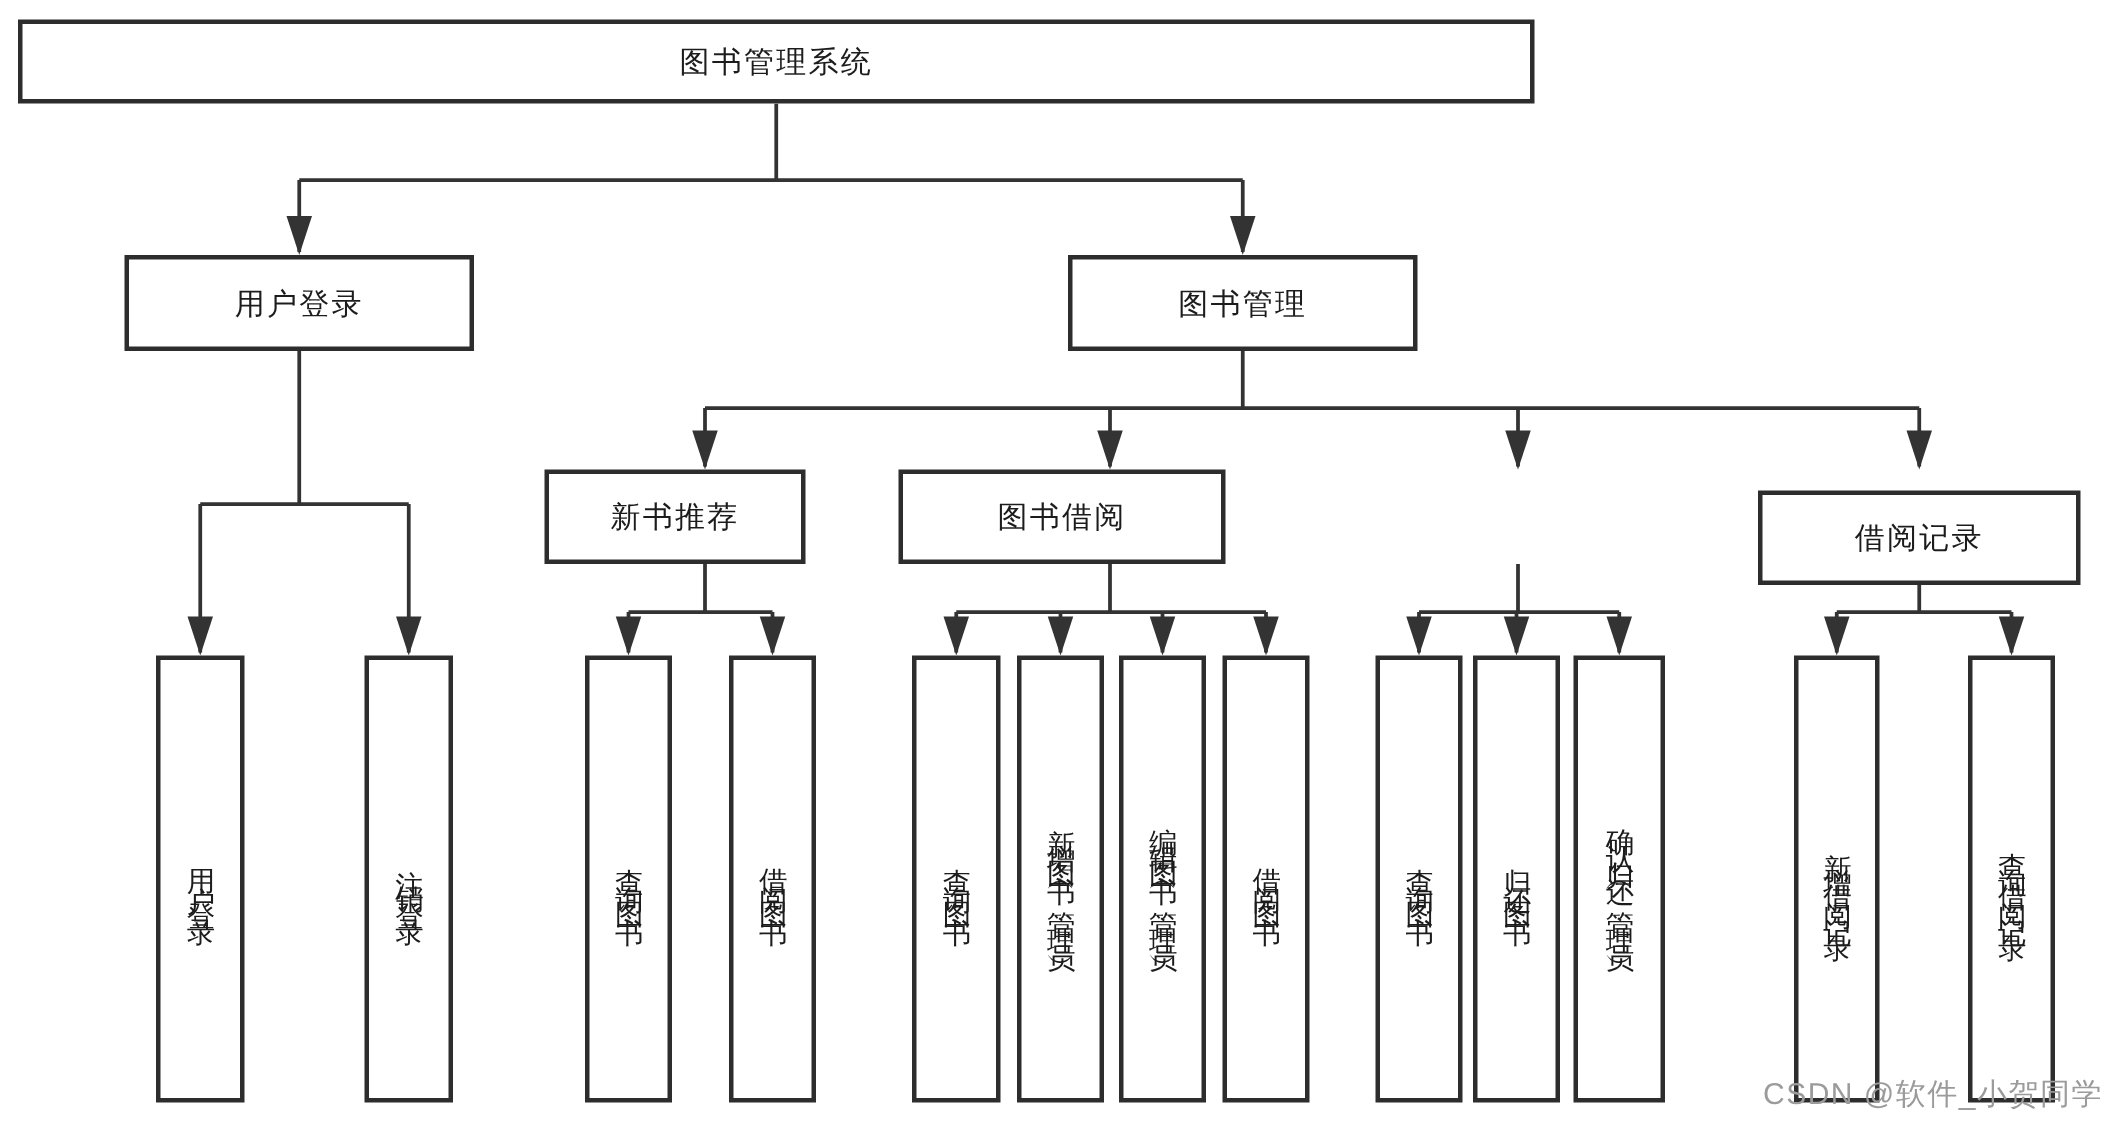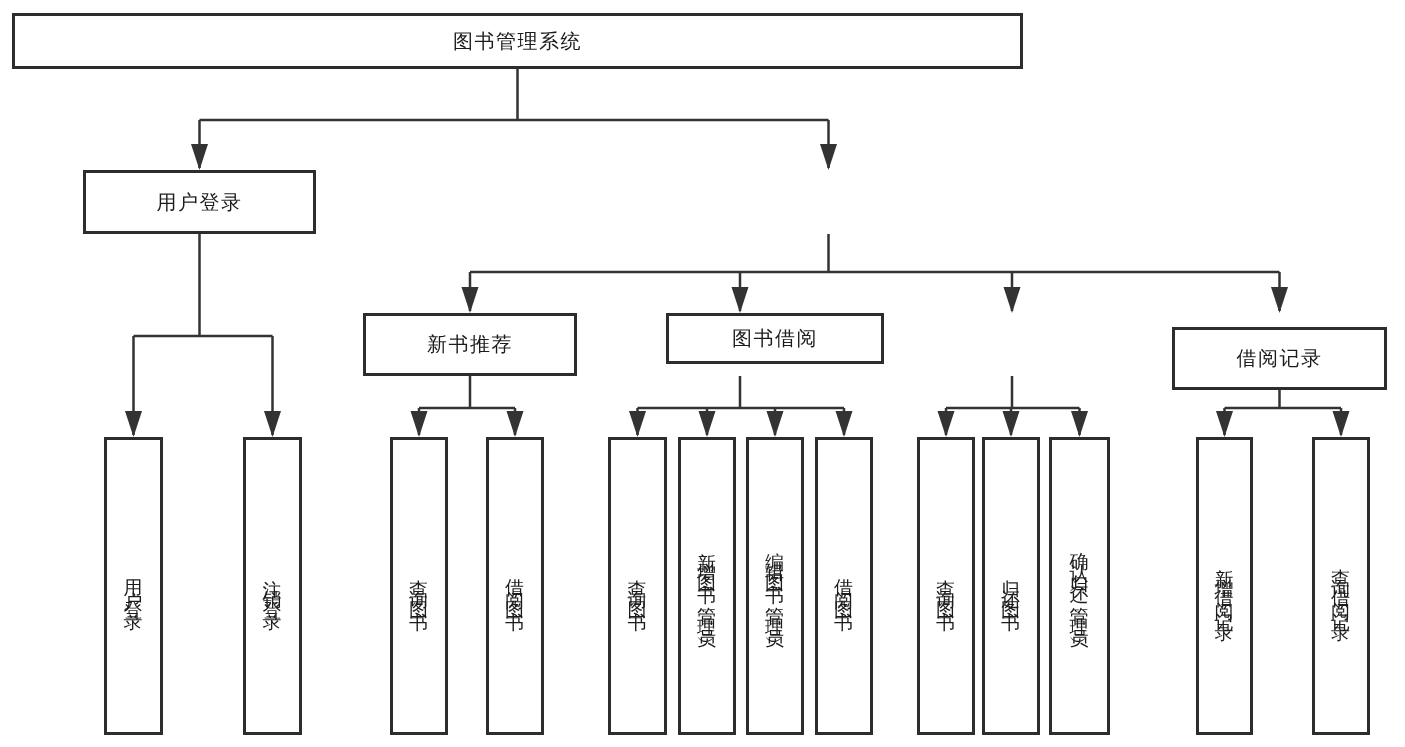--- a/index.html
+++ b/index.html
@@ -97,25 +97,28 @@
     </g>
   </svg>
 
   <div class="box hbox" style="left:12px; top:13px; width:1011px; height:56px;">
     <span>图书管理系统</span>
   </div>
 
   <div class="box hbox" style="left:83px; top:170px; width:233px;">
     <span>用户登录</span>
   </div>
+  <div class="box hbox" style="left:712px; top:170px; width:233px;">
+    <span>图书管理</span>
+  </div>
 
-  <div class="box hbox" style="left:363px; top:313px; width:214px; height:63px;">
+  <div class="box hbox" style="left:363px; top:313px; width:174px; height:63px;">
     <span>新书推荐</span>
   </div>
-  <div class="box hbox" style="left:666px; top:313px; width:218px; height:51px;">
+  <div class="box hbox" style="left:599px; top:313px; width:218px; height:63px;">
     <span>图书借阅</span>
   </div>
   <div class="box hbox" style="left:1172px; top:327px; width:215px; height:63px;">
     <span>借阅记录</span>
   </div>
 
   <div class="box vbox" style="left:104px; width:59px;">
     <span class="vtext">用户登录</span>
   </div>
   <div class="box vbox" style="left:243px; width:59px;">
@@ -152,14 +155,15 @@
     <span class="vtext">确认归还（管理员）</span>
   </div>
 
   <div class="box vbox" style="left:1196px; width:57px;">
     <span class="vtext">新增借阅记录</span>
   </div>
   <div class="box vbox" style="left:1312px; width:58px;">
     <span class="vtext">查询借阅记录</span>
   </div>
 
+  <div class="watermark">CSDN @软件_小贺同学</div>
 
 </div>
 
 </body></html>

